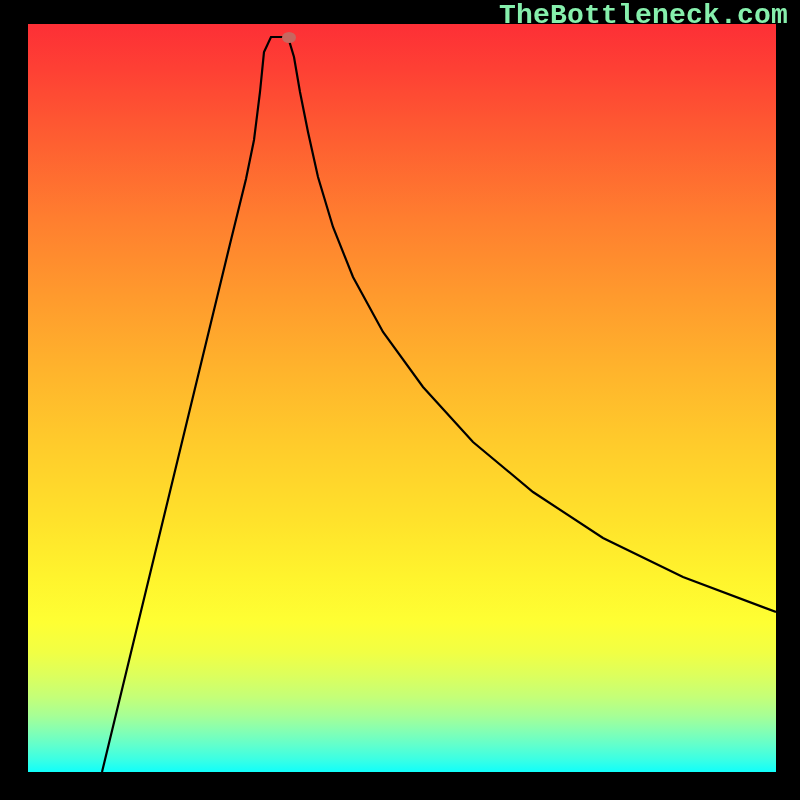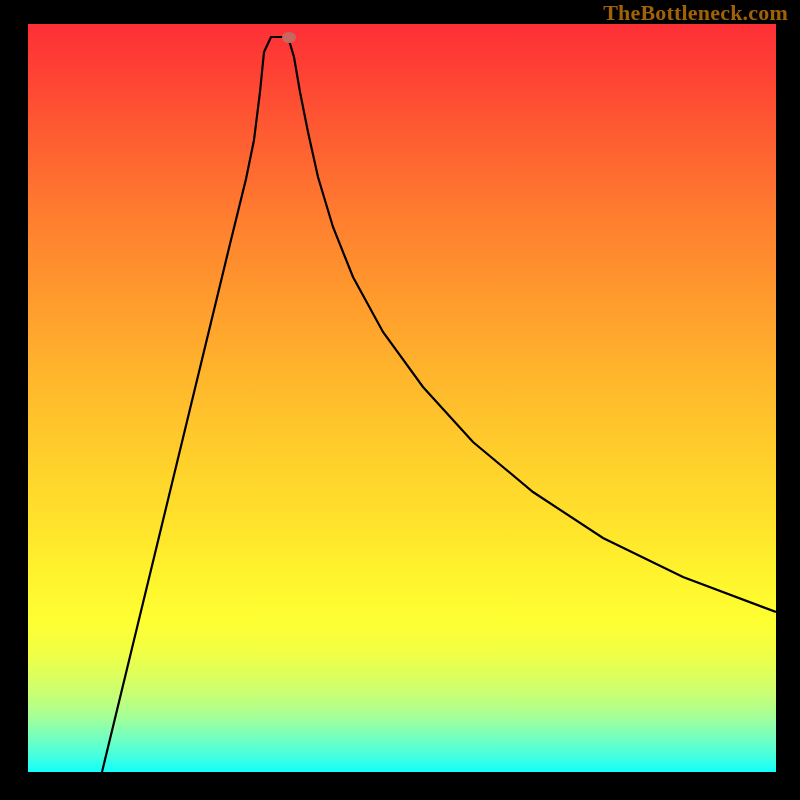--- a/index.html
+++ b/index.html
@@ -38,24 +38,24 @@
     position: absolute;
     width: 14px;
     height: 11px;
     border-radius: 50%;
     background: #c66760;
   }
   .watermark {
     position: absolute;
     top: 0;
     right: 12px;
-    font-family: Liberation Serif, serif;
-    font-size: 22px;
+    font-family: Liberation Mono, monospace;
+    font-size: 28px;
     font-weight: 600;
-    color: #a16207;
+    color: #86efac;
     letter-spacing: 0.2px;
   }
 </style>
 </head>
 <body>
 
 <div class="wrap">
   <div class="plot">
     <svg class="curve" viewBox="0 0 748 748" preserveAspectRatio="none">
       <path id="left-path" fill="none" stroke="#000" stroke-width="2.2" d="M74 748 L106 616 L138 484 L170 352 L186 286 L202 220 L218 155 L226 116 L232 68 L234 48 L236 28 L243 13 L254 13 L260 13"></path>

